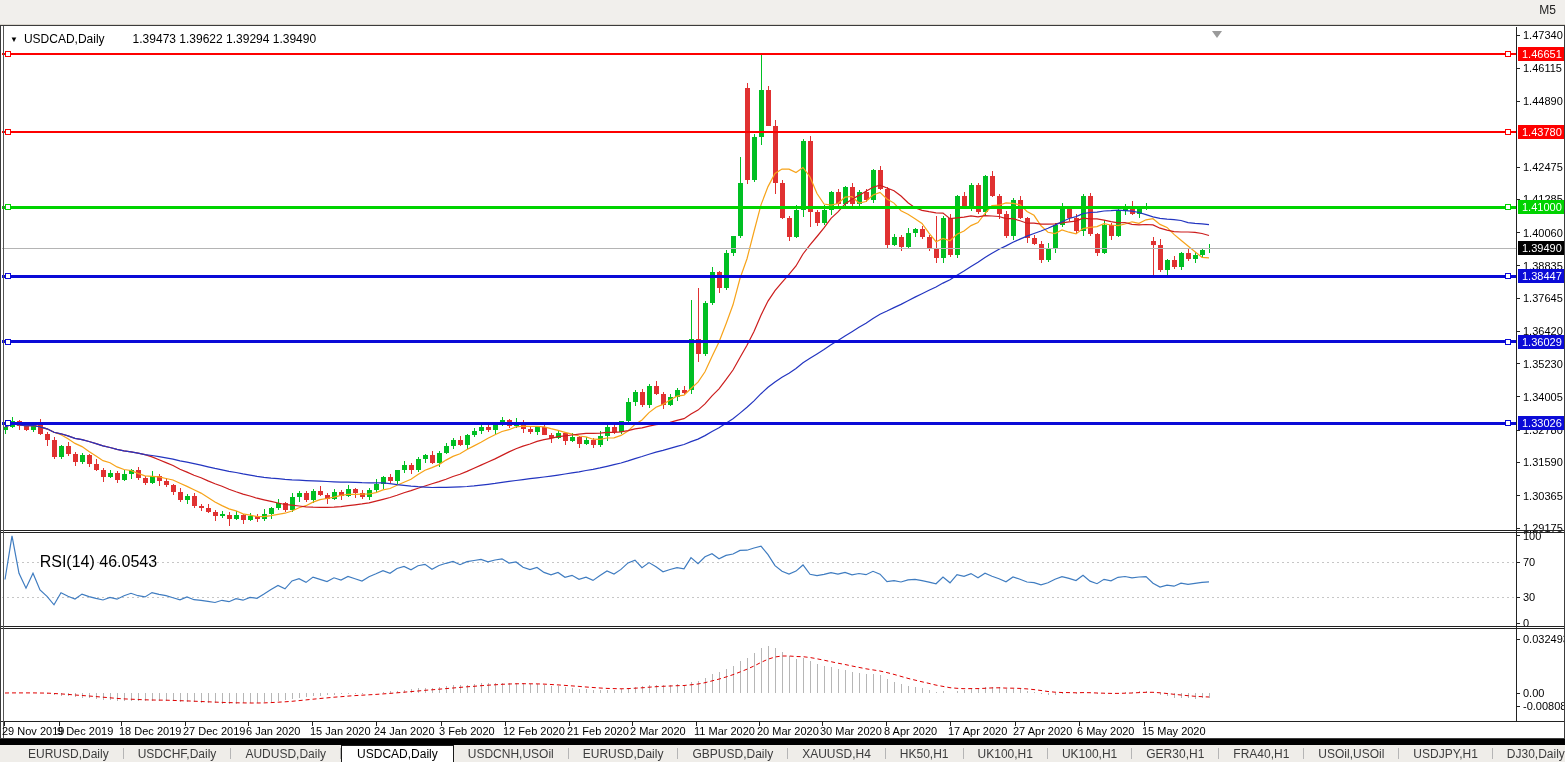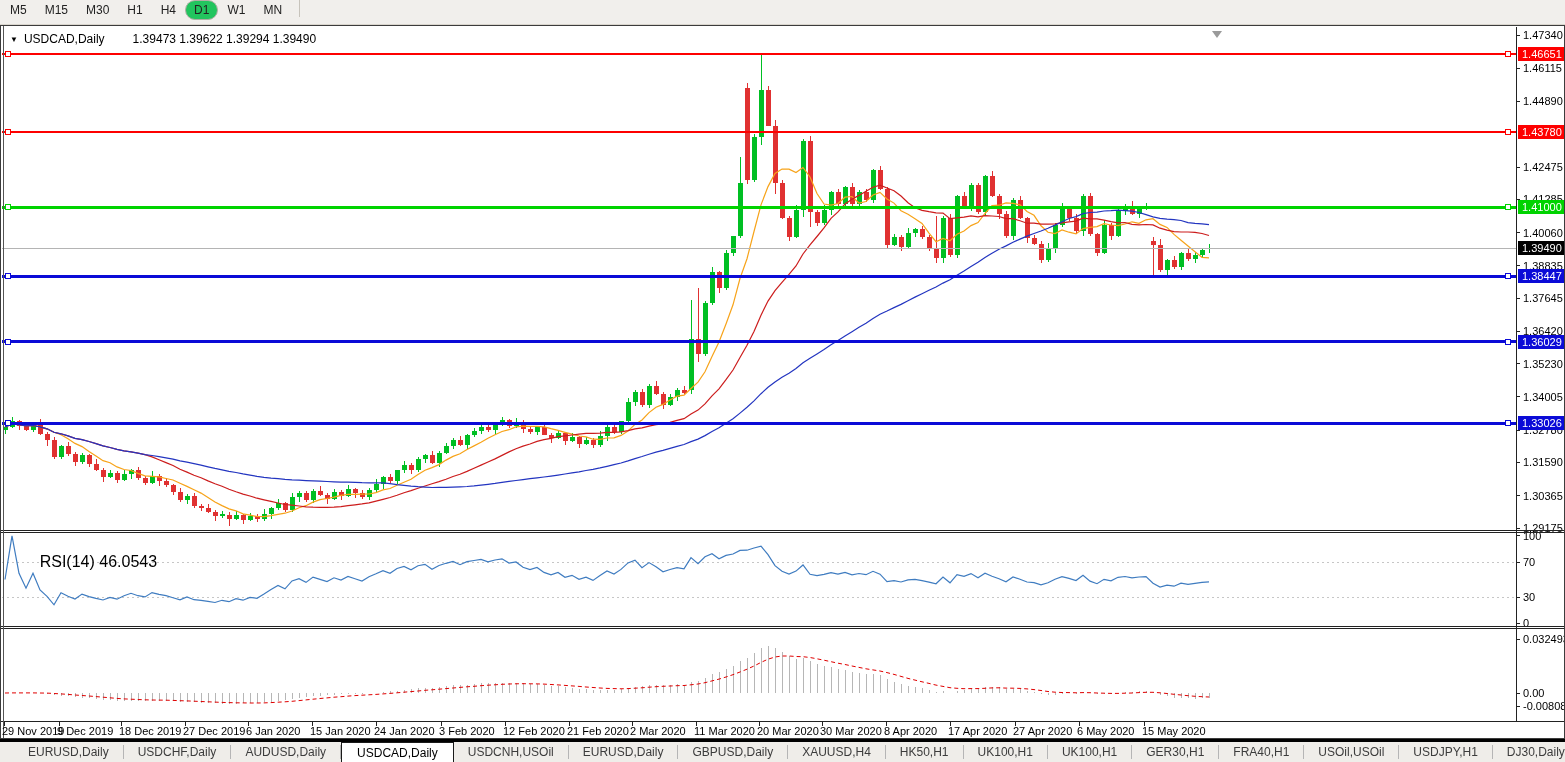--- a/index.html
+++ b/index.html
@@ -1,35 +1,35 @@
 <!DOCTYPE html>
 <html><head>
 <meta charset="utf-8">
 <style>
   html,body{margin:0;padding:0;background:#fff;}
   .screen{position:relative;width:1565px;height:762px;overflow:hidden;background:#fff;
           font-family:"Liberation Sans",sans-serif;-webkit-font-smoothing:none;}
   
   .toolbar{position:absolute;left:0;top:0;width:1565px;height:25px;background:#f1efec;
-           border-bottom:1px solid #d9d5cd;display:flex;align-items:flex-start;box-sizing:border-box;padding-left:1px;}
+           border-bottom:1px solid #d9d5cd;display:flex;align-items:flex-end;box-sizing:border-box;padding-left:1px;flex-direction:column;}
   .tf-btn{padding:3px 9px;font-size:12px;color:#222;}
   .tf-btn.active{background:#22c55e;border:1px solid #b3aea6;border-radius:10px;padding:2px 8px;}
   .tb-sep{width:1px;height:17px;background:#c7c3bb;margin-left:8px;}
   
   .chart-window{position:absolute;left:0;top:25px;width:1565px;height:714px;background:#fff;}
   .chart-window svg{position:absolute;left:0;top:0;}
   .chart-title{position:absolute;left:10px;top:7px;font-size:12px;color:#000;display:flex;align-items:center;white-space:pre;}
   .chart-title .dd{font-size:8px;margin-right:6px;color:#000;}
   .chart-title .quotes{margin-left:28px;}
   .ind-label{position:absolute;font-size:16px;color:#000;white-space:pre;}
   .rsi-label{left:13px;top:510px;}
   .macd-label{left:13px;top:608px;}
   
   .tabbar{position:absolute;left:0;top:739px;width:1565px;height:23px;background:#efede9;
-          border-top:3px solid #000000;display:flex;box-sizing:border-box;padding-left:14px;font-size:12px;align-items:stretch;}
+          border-top:6px solid #000000;display:flex;box-sizing:border-box;padding-left:14px;font-size:12px;align-items:stretch;}
   .tab{display:flex;align-items:center;padding:0 14px;color:#3c3c3c;border-right:1px solid #b5b5b5;margin:3px 0;}
   .tab.active{background:#fff;border:1px solid #1a1a1a;border-bottom:none;color:#000;margin:0 0 0 0;padding:0 15px;}
 </style>
 </head>
 <body>
 
 <div class="screen">
 
   <div class="toolbar" id="toolbar">
       <div class="tf-btn">M5</div>

